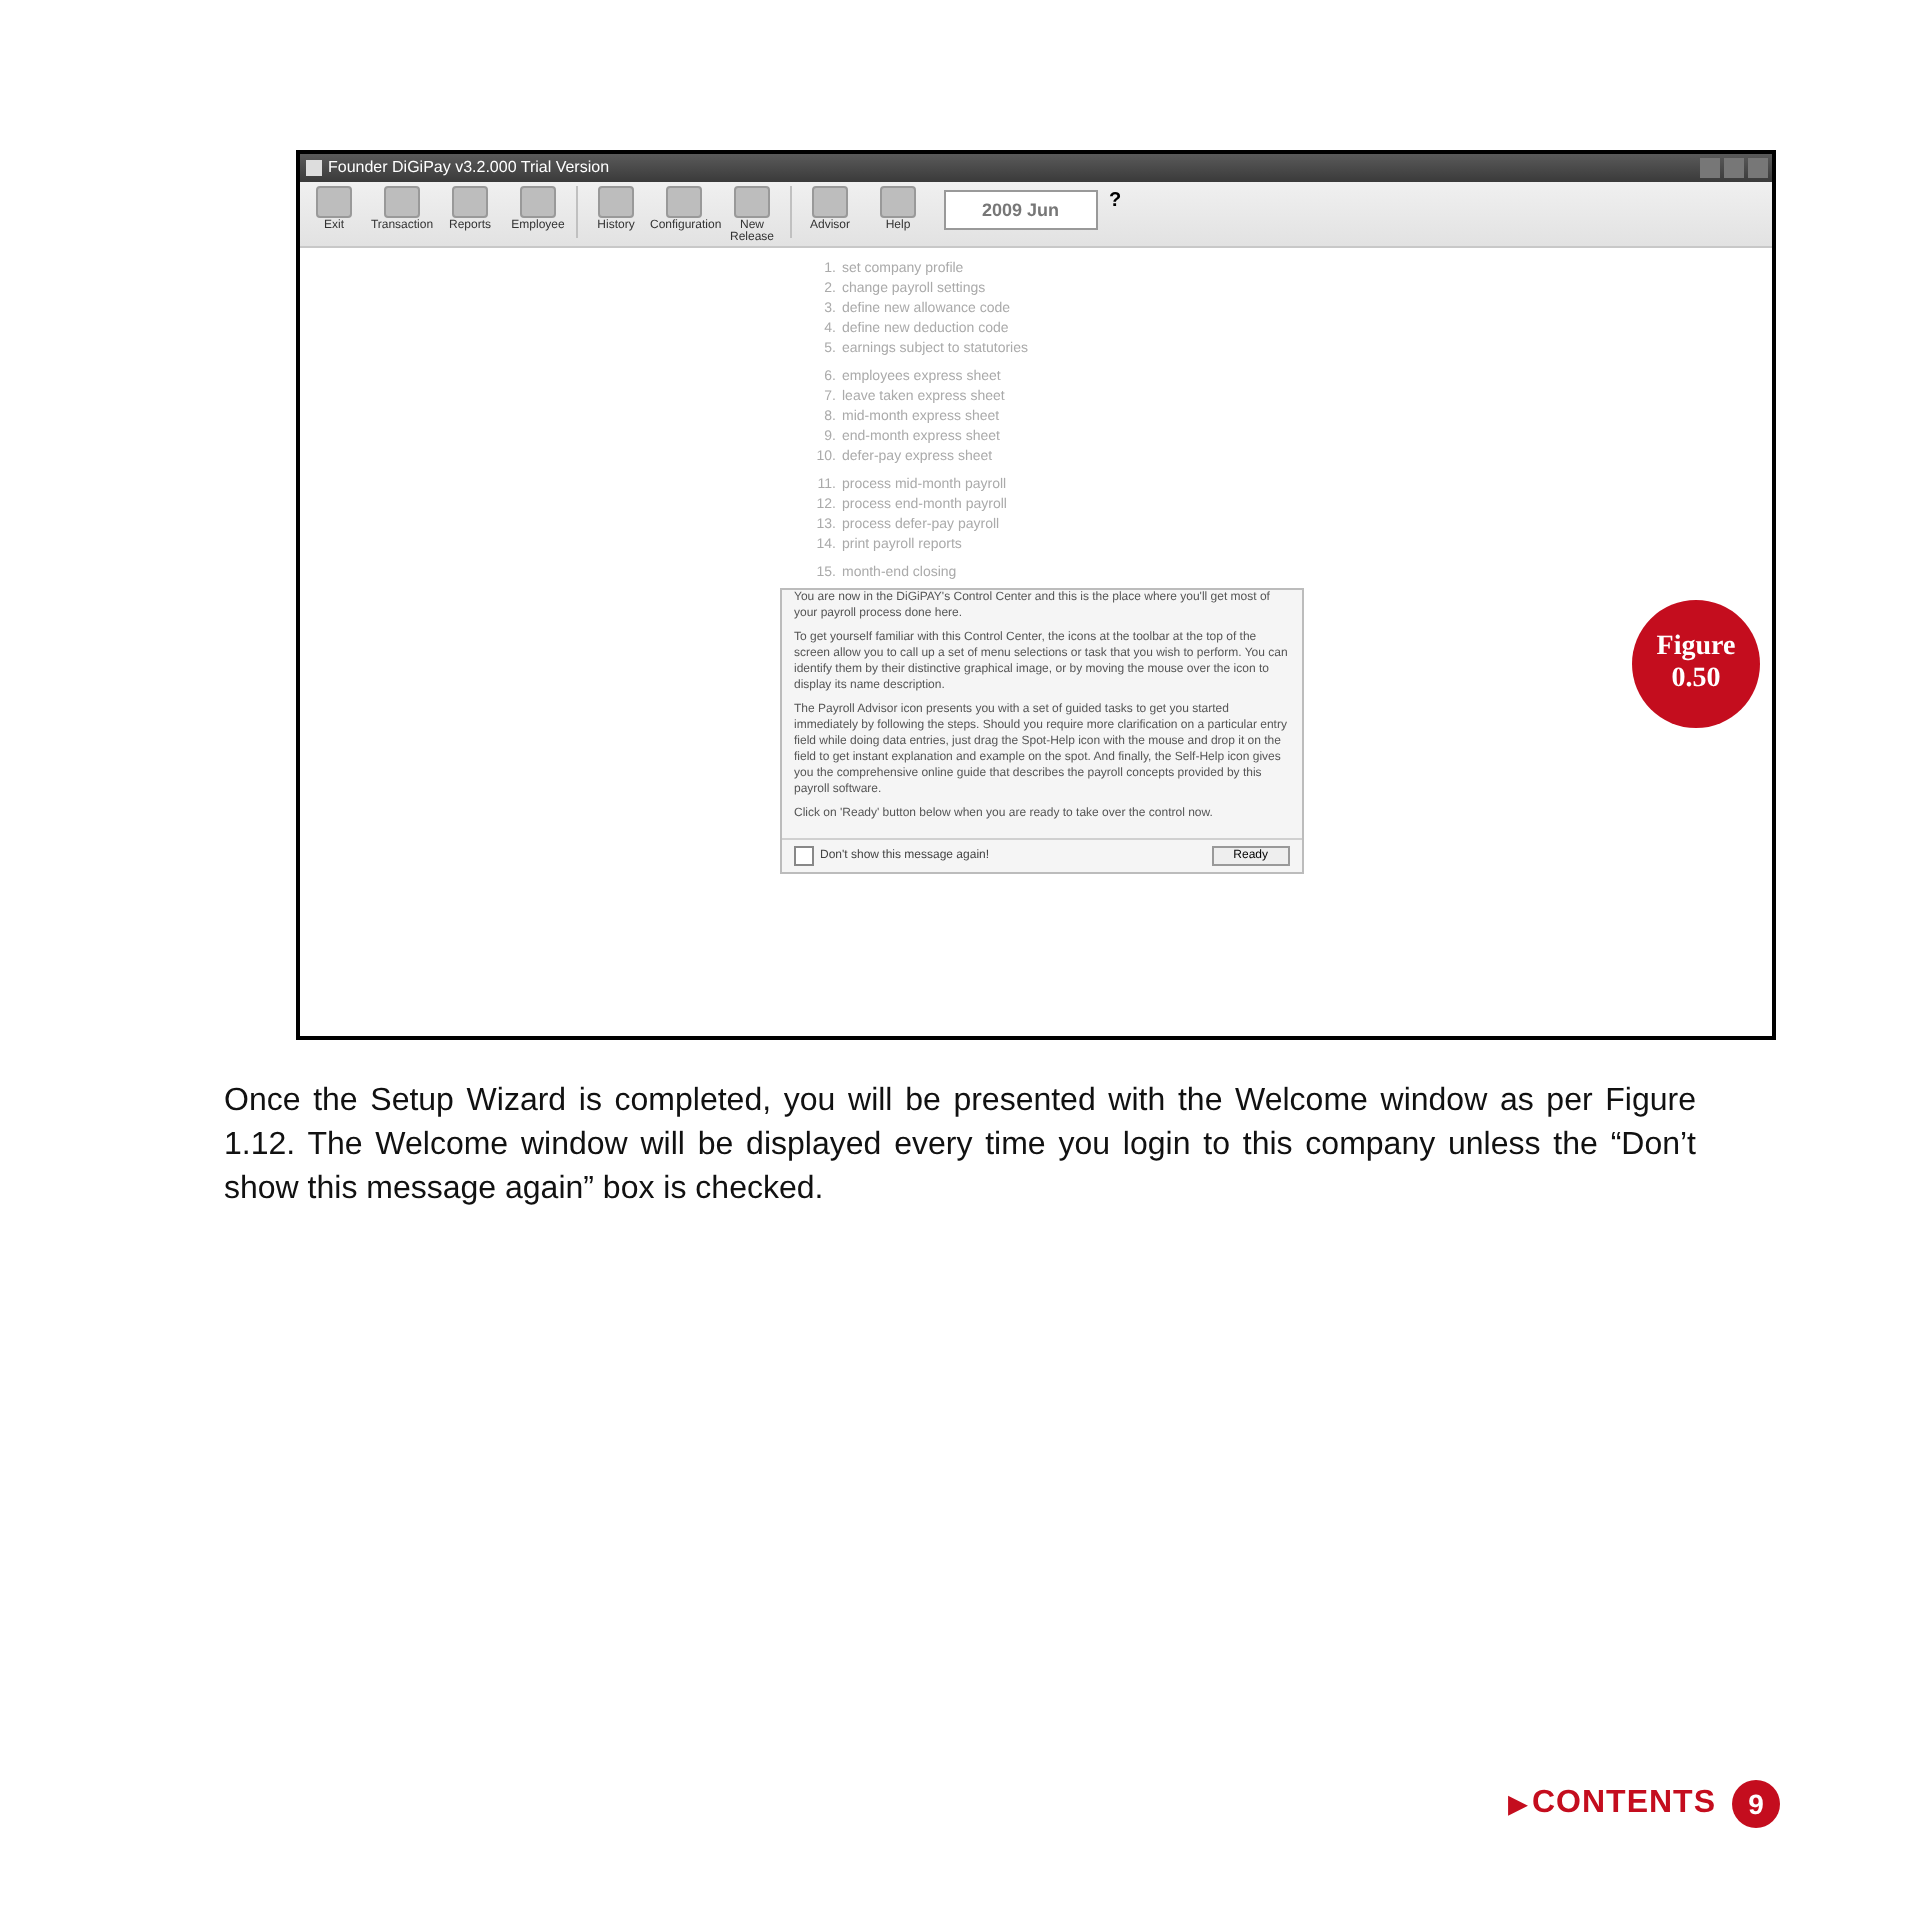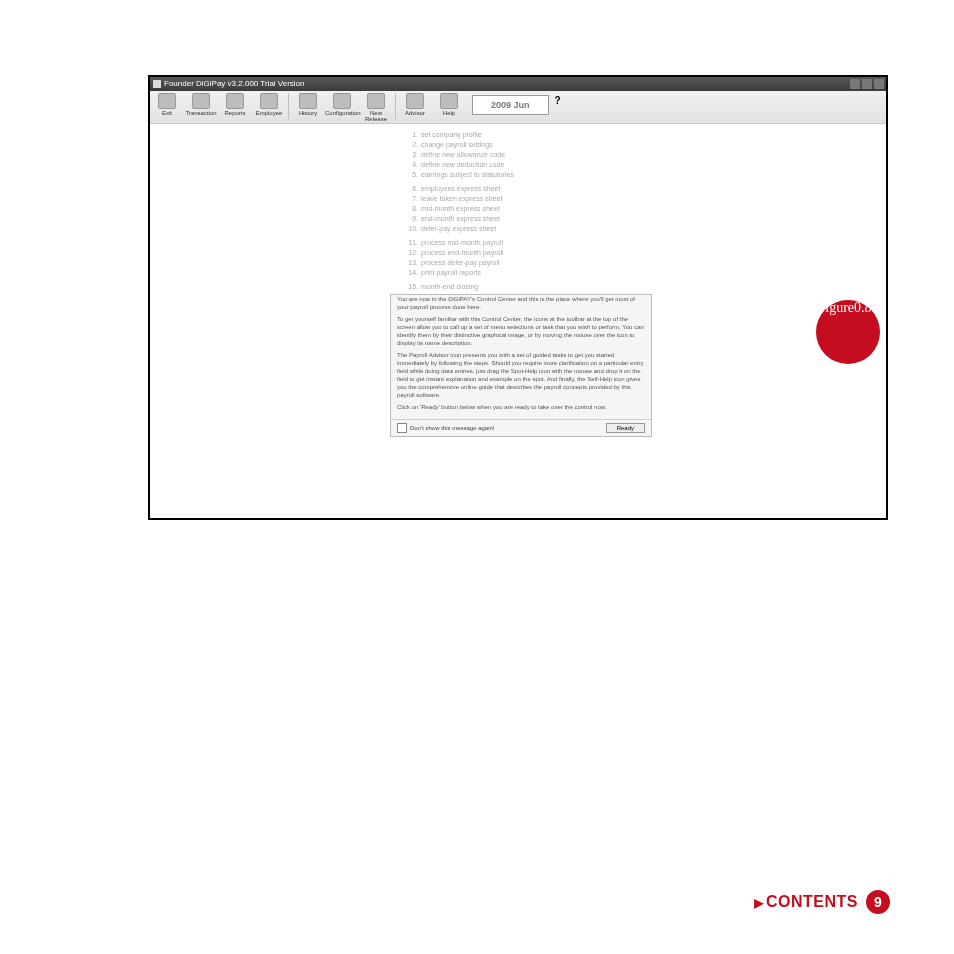--- a/index.html
+++ b/index.html
@@ -168,23 +168,23 @@
     width: 64px;
     height: 64px;
     border-radius: 50%;
     background: #c40d1e;
     color: #fff;
     text-align: center;
     font-family: Georgia, 'Times New Roman', serif;
     font-size: 14px;
     line-height: 16px;
     display: flex;
-    flex-direction: row;
+    flex-direction: column;
     justify-content: center;
-    font-weight: normal;
+    font-weight: bold;
   }
   .body-text {
     position: absolute;
     left: 112px;
     top: 540px;
     width: 736px;
     font-size: 16px;
     line-height: 22px;
     color: #111;
     text-align: justify;
@@ -291,23 +291,24 @@
           <div class="chk"></div>
           <span class="lbl">Don't show this message again!</span>
           <div class="ready-btn"><span>Ready</span></div>
         </div>
       </div>
     </div>
   </div>
 
   <div class="badge">
     <div>Figure</div>
-    <div>0.87</div>
+    <div>0.50</div>
   </div>
 
+  <div class="body-text">Once the Setup Wizard is completed, you will be presented with the Welcome window as per Figure 1.12. The Welcome window will be displayed every time you login to this company unless the “Don’t show this message again” box is checked.</div>
 
   <div class="footer">
     <span class="contents-link">
       <span class="tri">▶</span><span>CONTENTS</span>
     </span>
     <span class="page-num">9</span>
   </div>
 
 </div>
 

